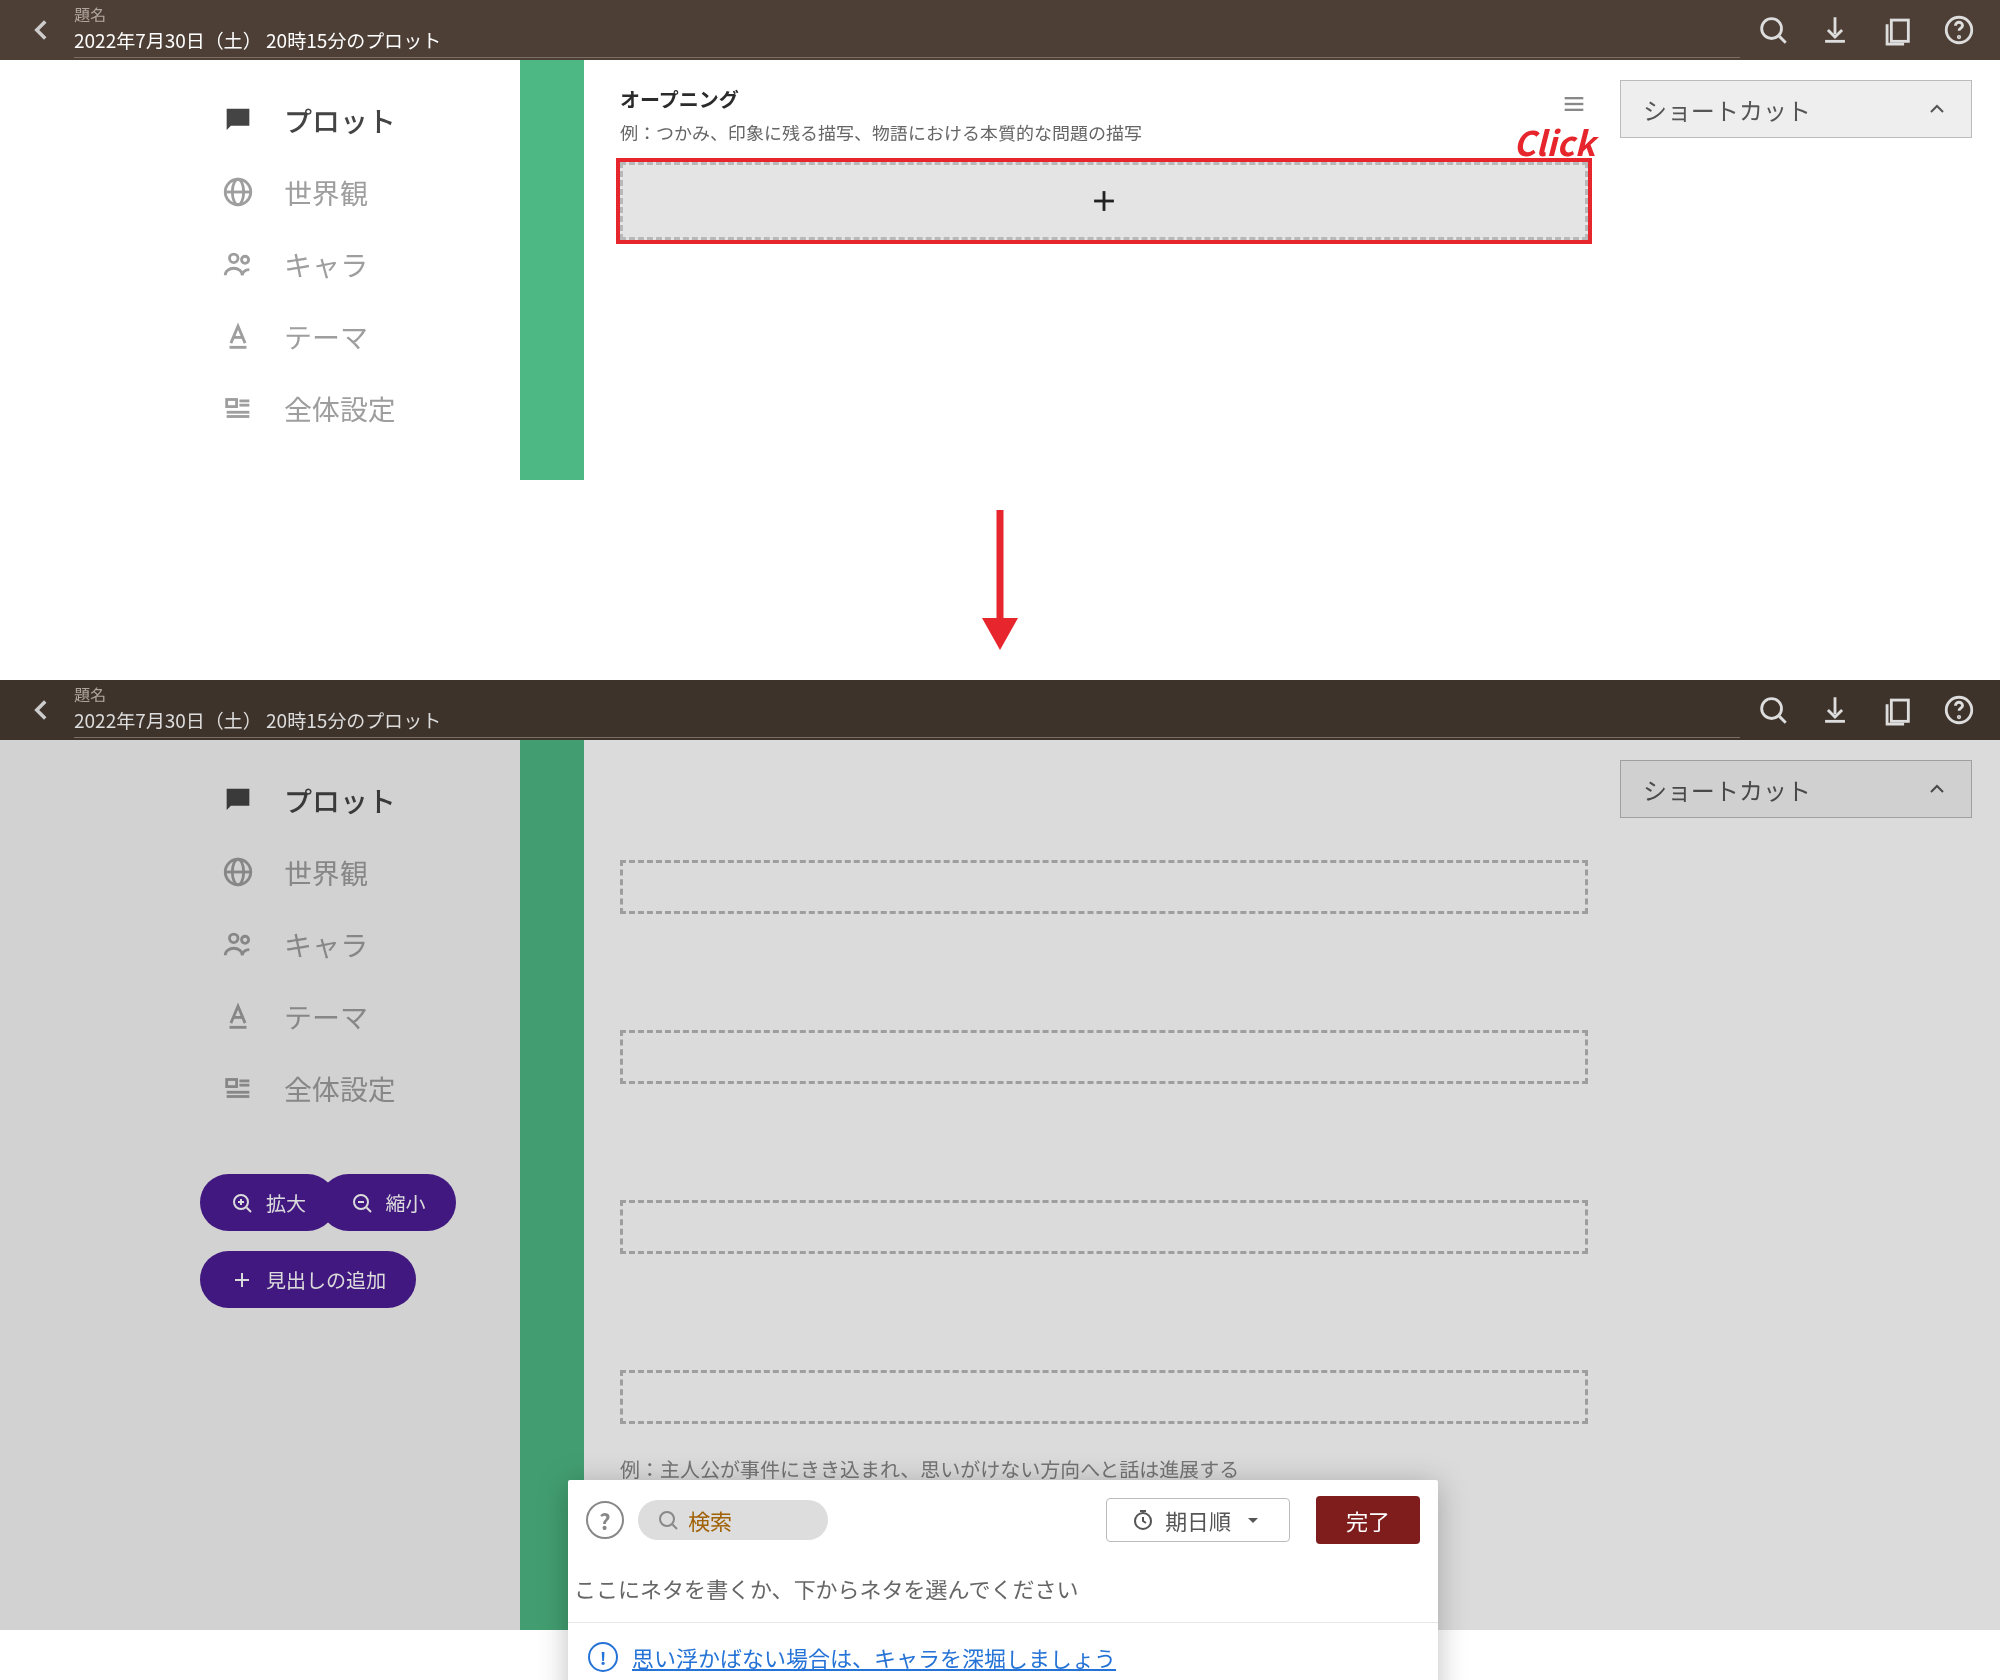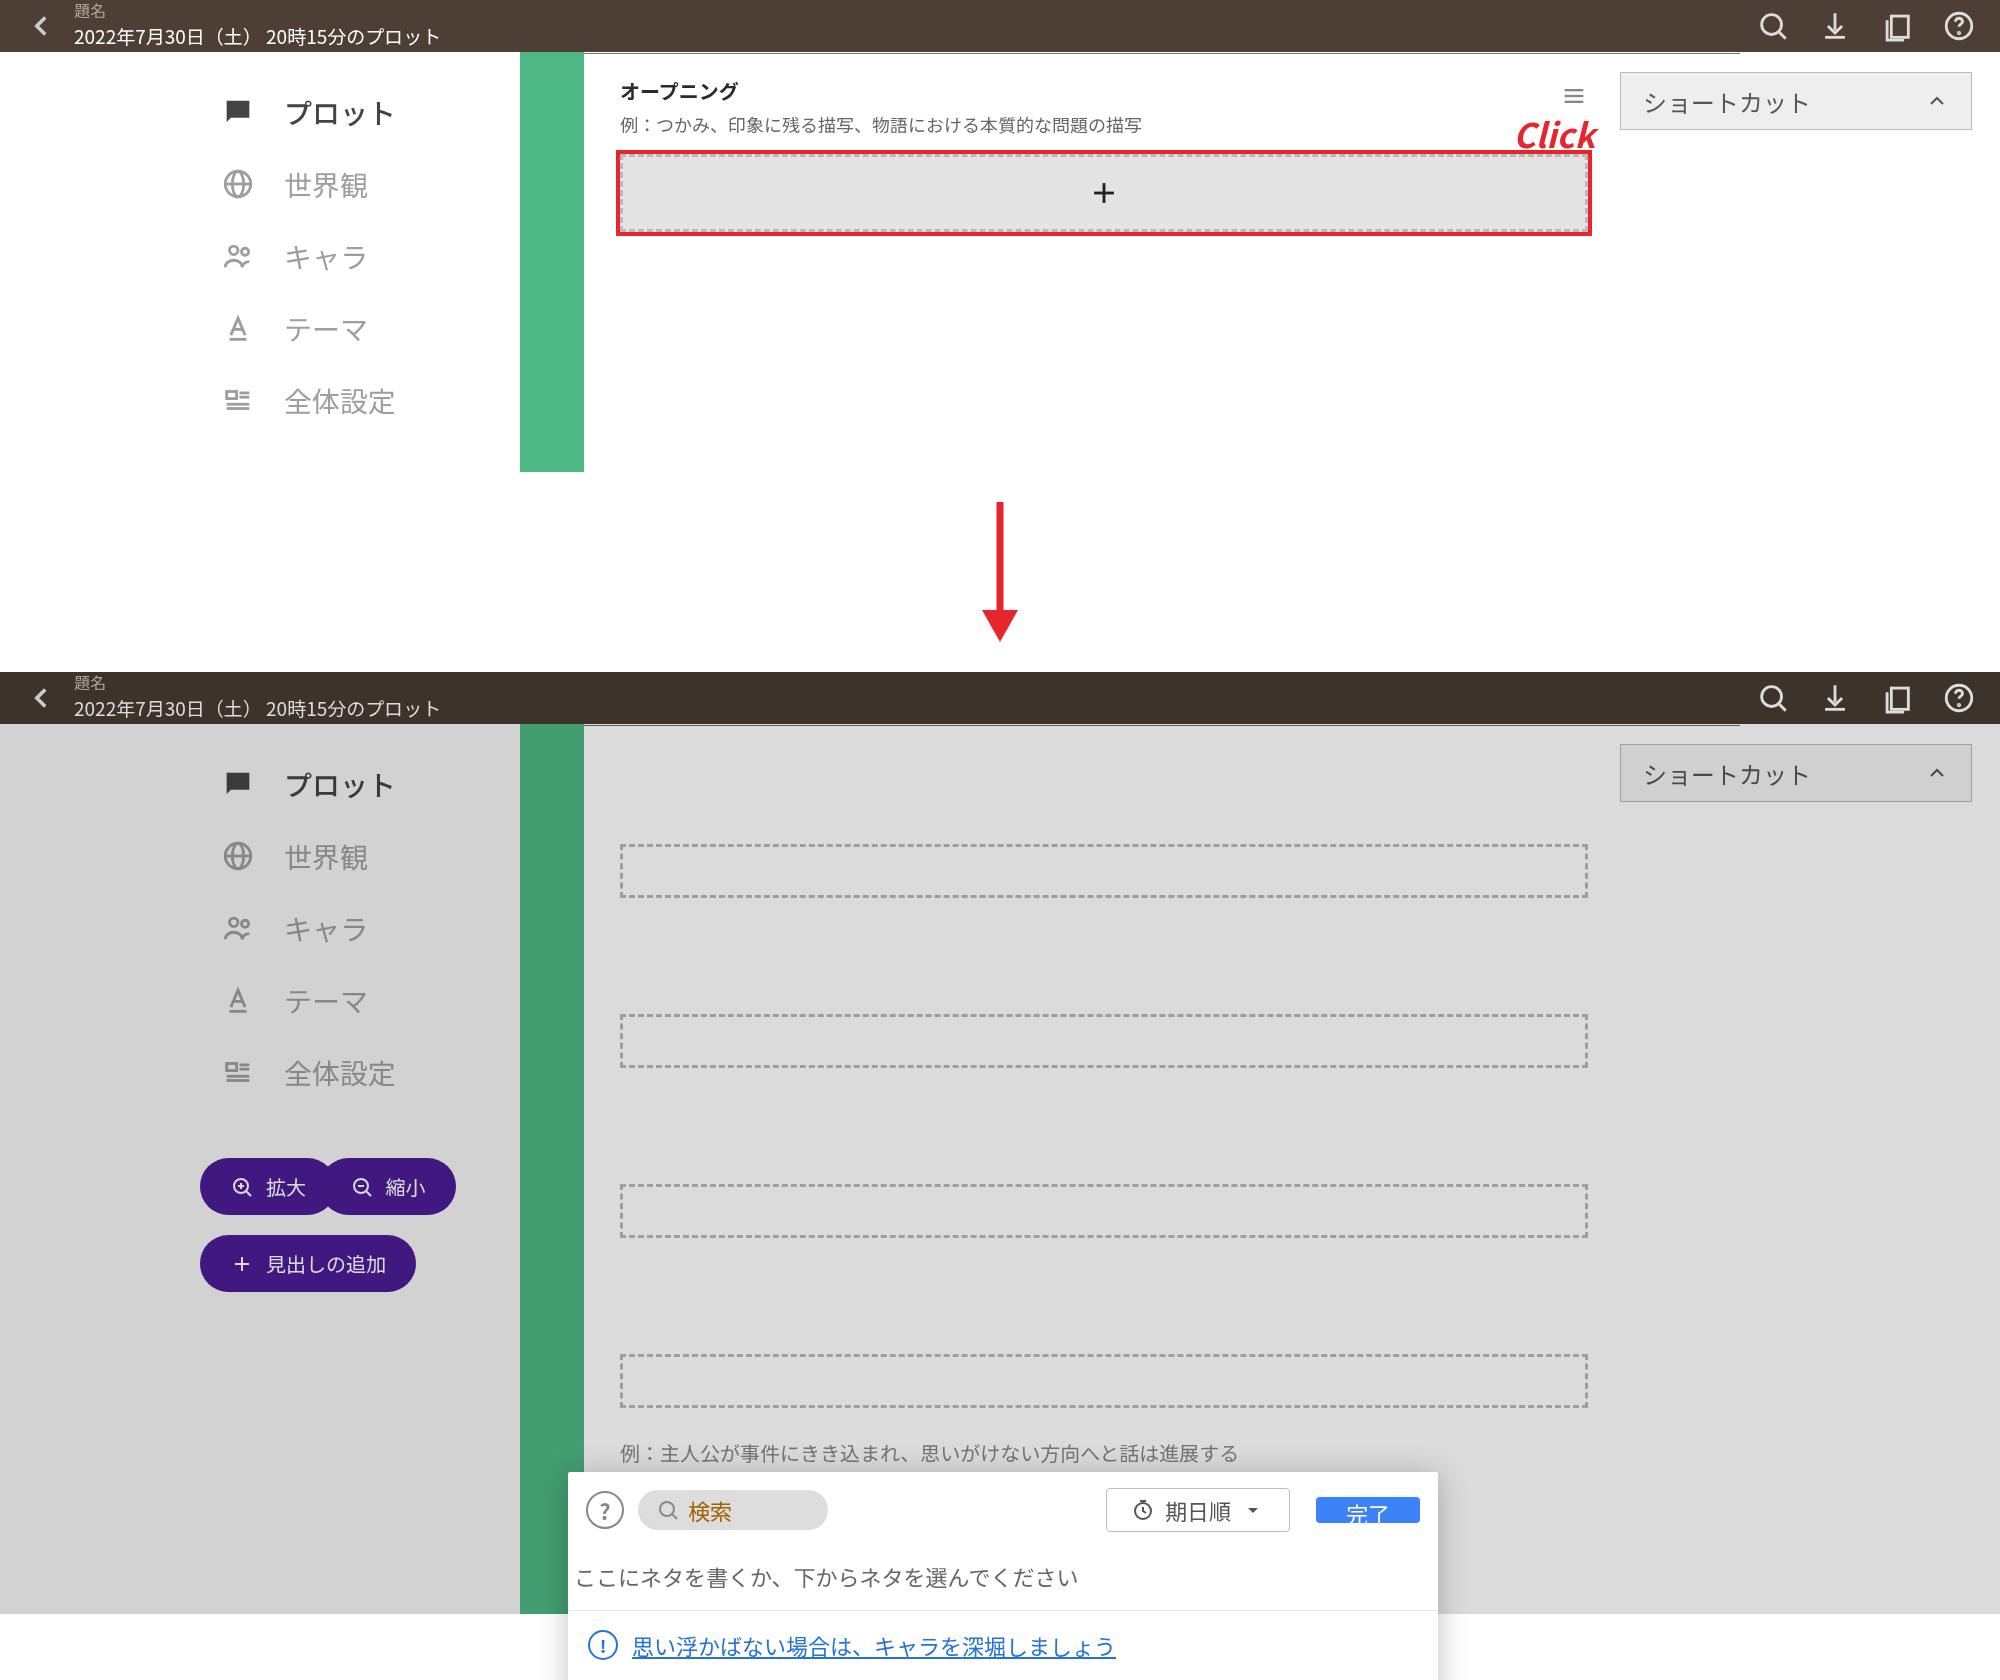--- a/index.html
+++ b/index.html
@@ -1,20 +1,20 @@
 <!DOCTYPE html>
 <html><head>
 <meta charset="utf-8">
 <style>
 * { margin: 0; padding: 0; box-sizing: border-box; font-family: -apple-system, "Hiragino Sans", "Noto Sans JP", sans-serif; }
 body { background: #fff; width: 2000px; height: 1680px; transform-origin: top left; }
 
 
 .app { width: 100%; }
-.topbar { background: #4d3f36; height: 52px; display: flex; align-items: center; padding: 0 24px; gap: 16px; }
+.topbar { background: #4d3f36; height: 60px; display: flex; align-items: center; padding: 0 24px; gap: 16px; }
 .topbar .back { color: #ccc; cursor: pointer; }
 .topbar .title-block { flex: 1; border-bottom: 1px solid #7a6e65; padding-bottom: 4px; }
 .topbar .tlabel { font-size: 16px; color: #b0a69e; }
 .topbar .tvalue { font-size: 19px; color: #fff; }
 .topbar .actions { display: flex; gap: 28px; color: #ddd; }
 .topbar svg { display: block; }
 
 
 .body { display: flex; height: 420px; position: relative; }
 .sidebar { width: 520px; background: #fff; padding-top: 24px; padding-left: 220px; }
@@ -54,21 +54,21 @@
 .shortcut2 { border: 1px solid #bbb; background: #f3f3f3; height: 58px; display: flex; align-items: center; justify-content: space-between; padding: 0 22px; font-size: 24px; color: #555; }
 
 .ghost-zone { border: 3px dashed #b8b8b8; height: 54px; margin-top: 16px; }
 
 
 .modal { position: absolute; left: 568px; top: 800px; width: 870px; background: #fff; box-shadow: 0 4px 30px rgba(0,0,0,0.25); z-index: 10; border-radius: 2px; padding-bottom: 40px; }
 .modal-head { display: flex; align-items: center; gap: 14px; padding: 16px 18px; }
 .help-circle { width: 38px; height: 38px; border: 2px solid #888; border-radius: 50%; display: flex; align-items: center; justify-content: center; color: #888; font-weight: 700; font-size: 22px; }
 .search-pill { flex: 0 0 190px; background: #ddd; border-radius: 30px; height: 40px; display: flex; align-items: center; padding: 0 18px; gap: 8px; color: #a16207; font-size: 22px; }
 .sort-btn { margin-left: auto; border: 1px solid #bbb; border-radius: 4px; height: 44px; padding: 0 24px; display: flex; align-items: center; gap: 10px; font-size: 22px; color: #555; }
-.done-btn { background: #3b82f6; color: #fff; border-radius: 4px; height: 26px; padding: 0 30px; font-size: 22px; display: flex; margin-left: 12px; }
+.done-btn { background: #7f1d1d; color: #fff; border-radius: 4px; height: 48px; padding: 0 30px; font-size: 22px; display: flex; align-items: center; margin-left: 12px; }
 
 .modal-hint { padding: 12px 6px 18px; font-size: 22px; color: #666; }
 .modal-divider { height: 1px; background: #e6e6e6; }
 
 .info-row { display: flex; align-items: center; gap: 14px; padding: 18px 20px; }
 .info-circle { width: 30px; height: 30px; border: 2px solid #2573d6; border-radius: 50%; color: #2573d6; display: flex; align-items: center; justify-content: center; font-weight: 700; font-size: 18px; }
 .info-link { color: #2573d6; font-size: 22px; text-decoration: underline; }
 
 
 .i24 { width: 24px; height: 24px; }

